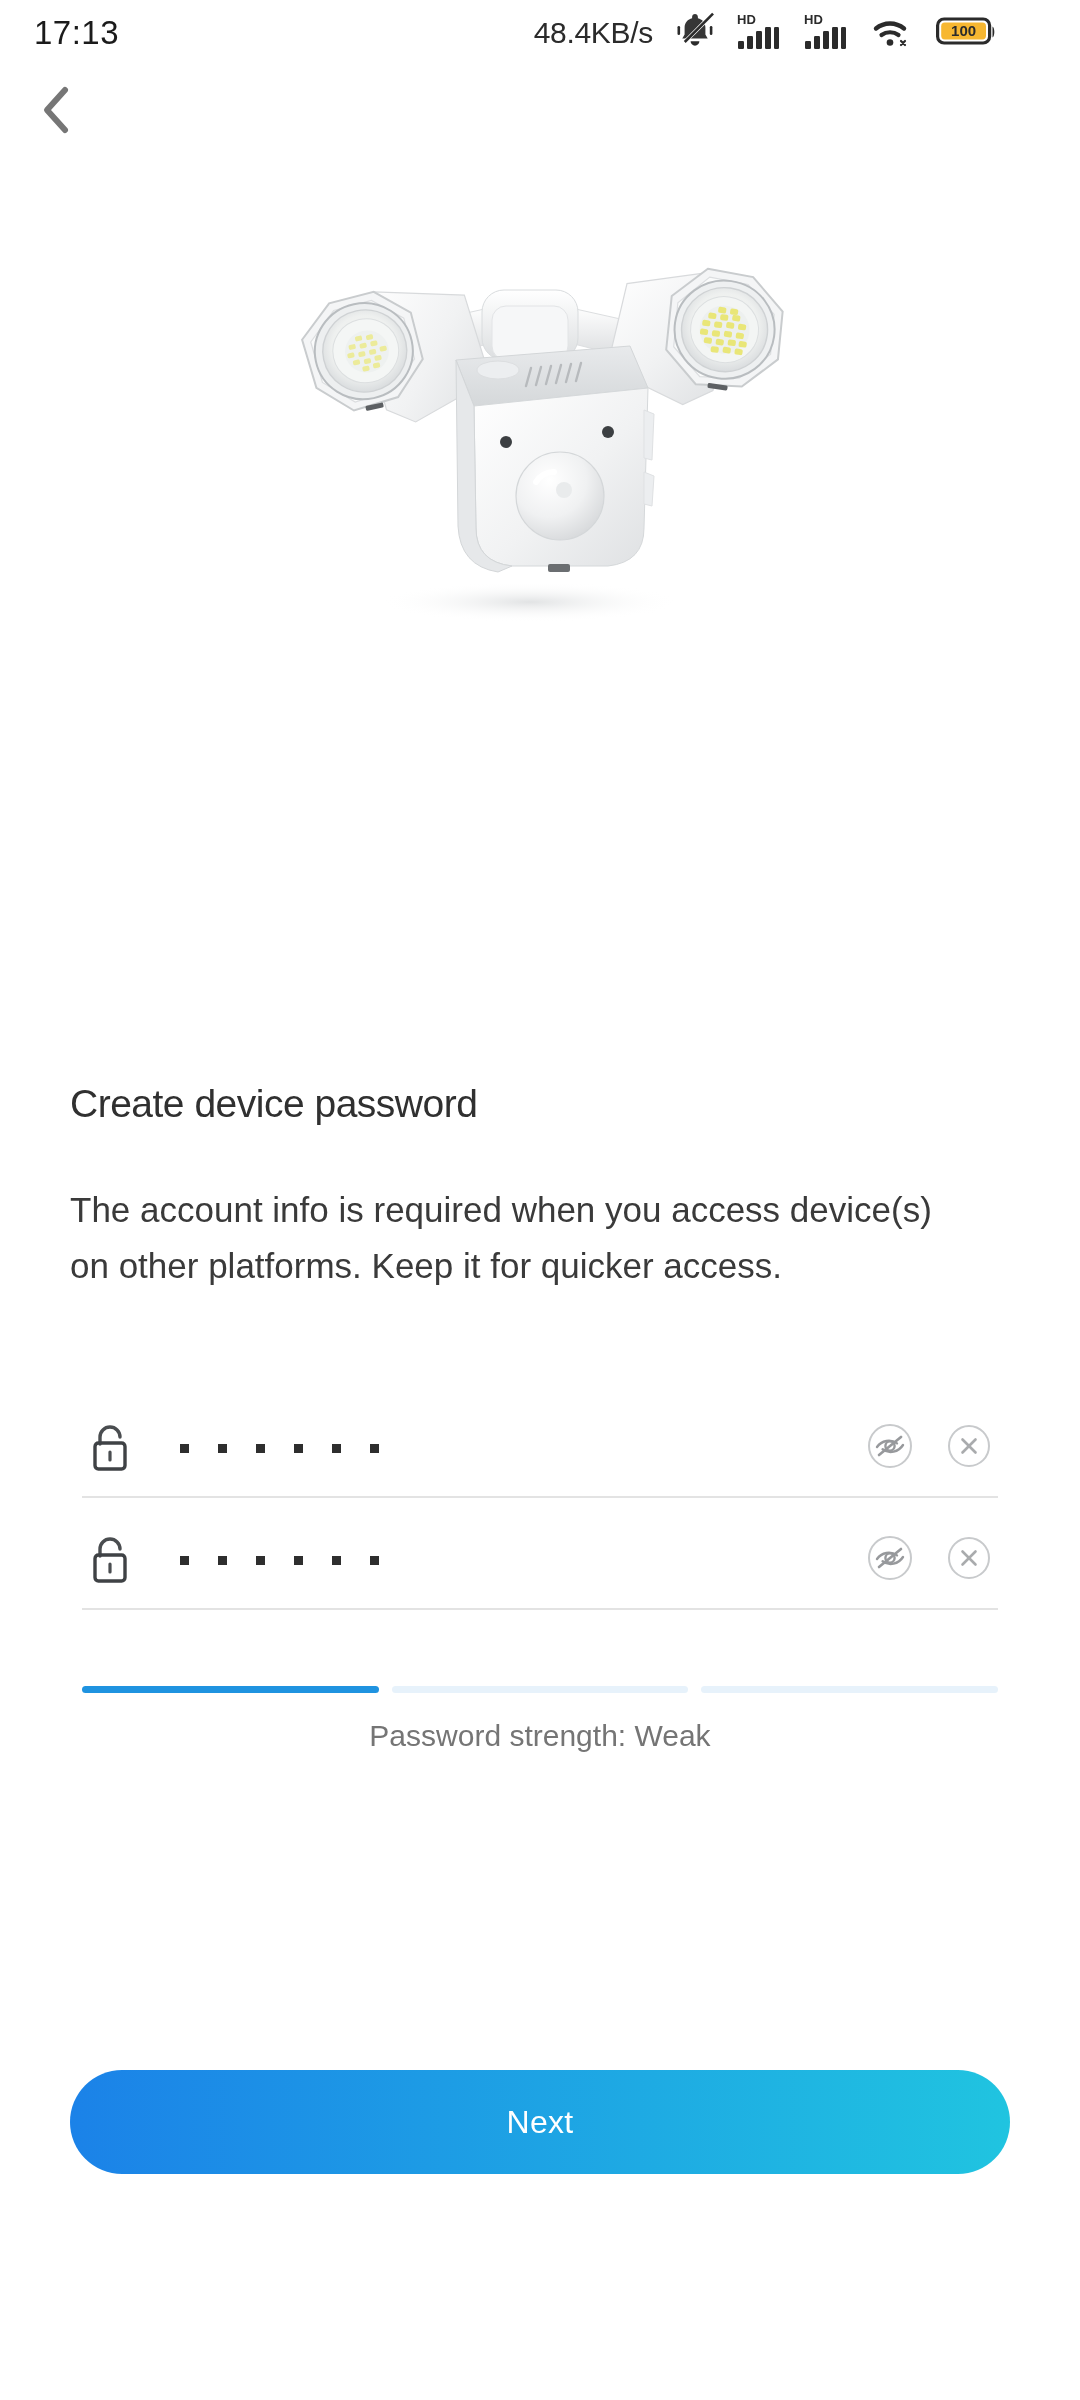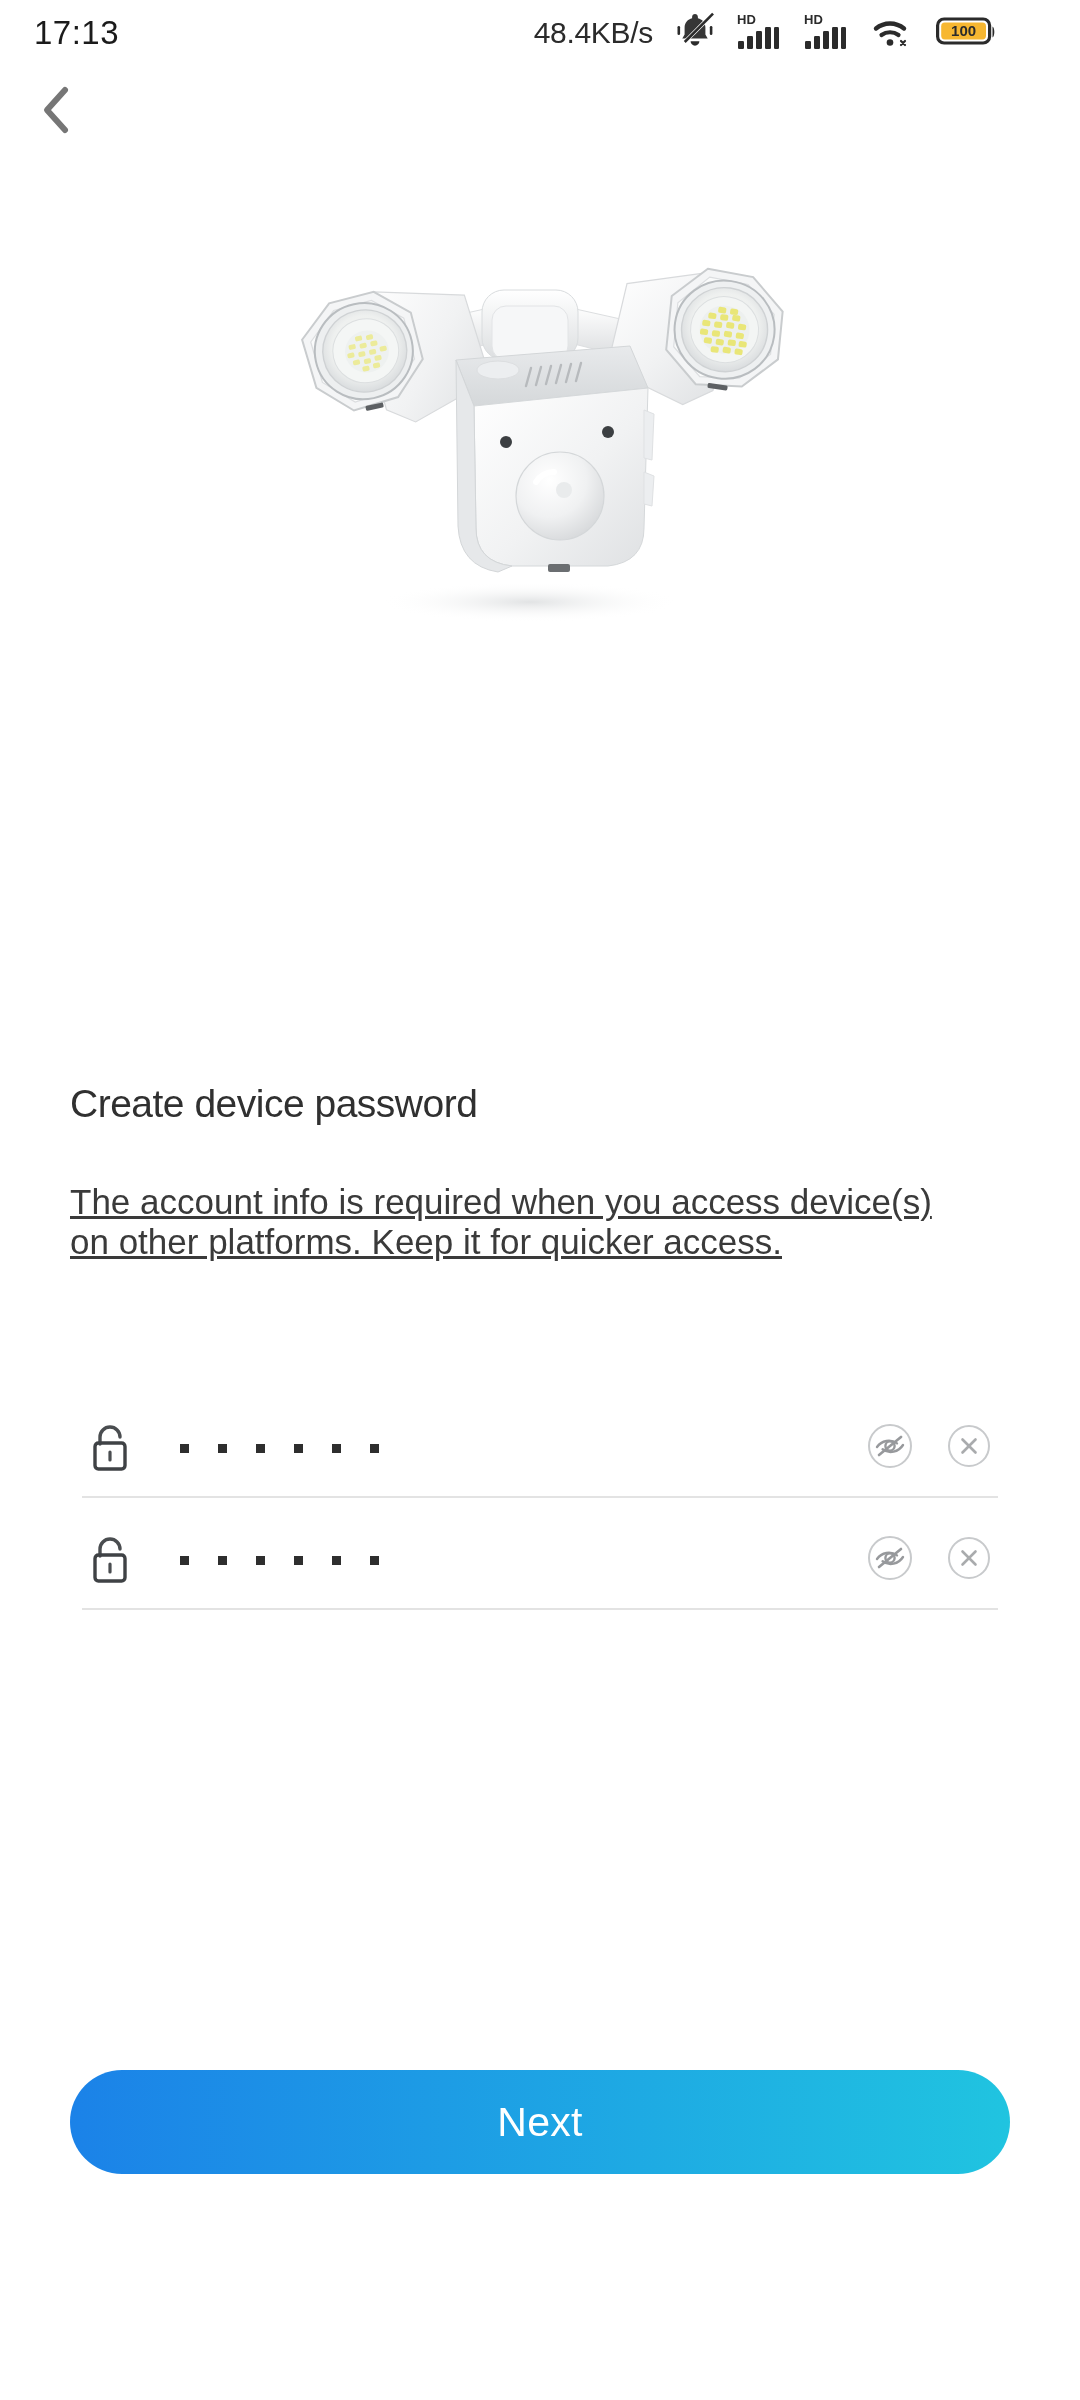--- a/index.html
+++ b/index.html
@@ -35,21 +35,21 @@
   }
 
   
   .title {
     position:absolute; left:70px; top:1072px; width:940px;
     font-size:39px; line-height:64px; color:#303030; font-weight:400;
     letter-spacing:-0.5px;
   }
   .desc {
     position:absolute; left:70px; top:1182px; width:900px;
-    font-size:35px; line-height:40px; color:#3a3a3a; font-weight:400;text-decoration:underline;
+    font-size:35px; line-height:56px; color:#3a3a3a; font-weight:400;
   }
 
   
   .field {
     position:absolute; left:82px; width:916px; height:96px;
     display:flex; align-items:center;
   }
   .field.f1 { top:1400px; }
   .field.f2 { top:1512px; }
   .field-underline {
@@ -68,21 +68,21 @@
   .strength-bars { display:flex; gap:13px; }
   .sbar { flex:1; height:7px; border-radius:4px; }
   .strength-label {
     margin-top:26px; text-align:center; font-size:30px; color:#757575;
   }
 
   
   .nextbtn {
     position:absolute; left:70px; top:2070px; width:940px; height:104px;
     border:none; border-radius:52px;
-    color:#ffffff; font-size:41px; font-family:"Liberation Sans", sans-serif;
+    color:#ffffff; font-size:32px; font-family:"Liberation Sans", sans-serif;
     display:flex; align-items:center; justify-content:center;
     letter-spacing:0.3px;
   }
 </style>
 </head>
 <body>
 
 <div id="screen">
 
   <div class="statusbar">
@@ -367,16 +367,24 @@
         <svg width="50" height="50" viewBox="0 0 50 50">
           <circle cx="25" cy="25" r="20" fill="none" stroke="#c8cacc" stroke-width="2"></circle>
           <line x1="18.5" y1="18.5" x2="31.5" y2="31.5" stroke="#a9abad" stroke-width="2.6" stroke-linecap="round"></line>
           <line x1="31.5" y1="18.5" x2="18.5" y2="31.5" stroke="#a9abad" stroke-width="2.6" stroke-linecap="round"></line>
         </svg>
       </span>
     </span>
   </div>
   <div class="field-underline u2"></div>
 
+  <div class="strength">
+    <div class="strength-bars">
+      <span class="sbar" style="background: rgb(31, 147, 224);"></span>
+      <span class="sbar" style="background: rgb(231, 242, 251);"></span>
+      <span class="sbar" style="background: rgb(231, 242, 251);"></span>
+    </div>
+    <div class="strength-label">Password strength: Weak</div>
+  </div>
 
   <button class="nextbtn" style="background: linear-gradient(90deg, rgb(27, 130, 232) 0%, rgb(32, 196, 224) 100%);">Next</button>
 
 </div>
 
 </body></html>

